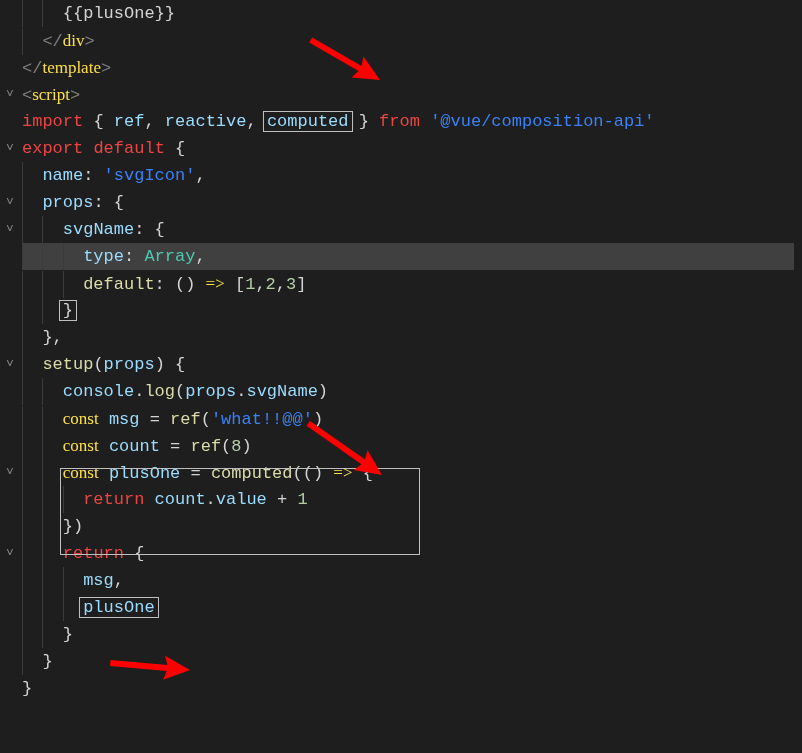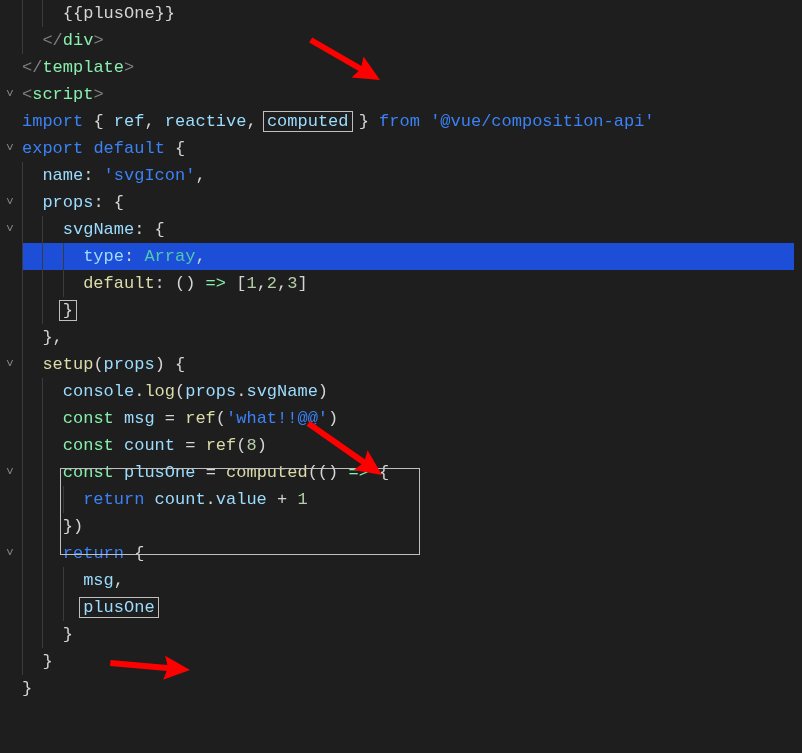--- a/index.html
+++ b/index.html
@@ -3,36 +3,36 @@
 <meta charset="utf-8">
 <style>
   html,body{margin:0;padding:0;background:#1e1e1e;color:#d4d4d4;font-family:Consolas,"Courier New",monospace;font-size:17px;line-height:27px;}
   .editor{position:relative;width:802px;height:753px;overflow:hidden;}
   .gutter{position:absolute;left:0;top:0;bottom:0;width:22px;}
   .fold{color:#858585;font-size:13px;padding-left:6px;height:27px;display:flex;align-items:center;cursor:pointer;user-select:none;}
   .code{position:absolute;left:22px;top:0;right:8px;white-space:pre;}
   .code .row{height:27px;}
   .indent{display:inline-block;width:1ch;box-shadow:inset 1px 0 0 #3b3b3b;}
   
-  .t-tag{color:#86efac;}
+  .t-tag{color:#fde047;font-family:Liberation Serif, serif;}
   .t-brkt{color:#808080;}
   .t-delim{color:#d4d4d4;}
   .t-text{color:#d4d4d4;}
-  .t-kw{color:#3b82f6;}
+  .t-kw{color:#ef4444;}
   .t-var{color:#9cdcfe;}
   .t-fn{color:#dcdcaa;}
   .t-str{color:#3b82f6;}
   .t-cls{color:#4ec9b0;}
   .t-num{color:#b5cea8;}
   .boxed{outline:1px solid #bfbfbf;outline-offset:0;padding:0 3px;margin:0 -3px;}
   .boxed-block{position:absolute;border:1px solid #bfbfbf;pointer-events:none;}
   
   .arrow{position:absolute;pointer-events:none;}
   .arrow svg{overflow:visible;}
-  .hi-row{background:#1d4ed8;}
+  .hi-row{background:#404040;}
 </style>
 </head>
 <body>
 
 <div class="editor">
   <div class="gutter" id="gutter">
       <div class="fold"></div>
       <div class="fold"></div>
       <div class="fold"></div>
       <div class="fold">˅</div>

